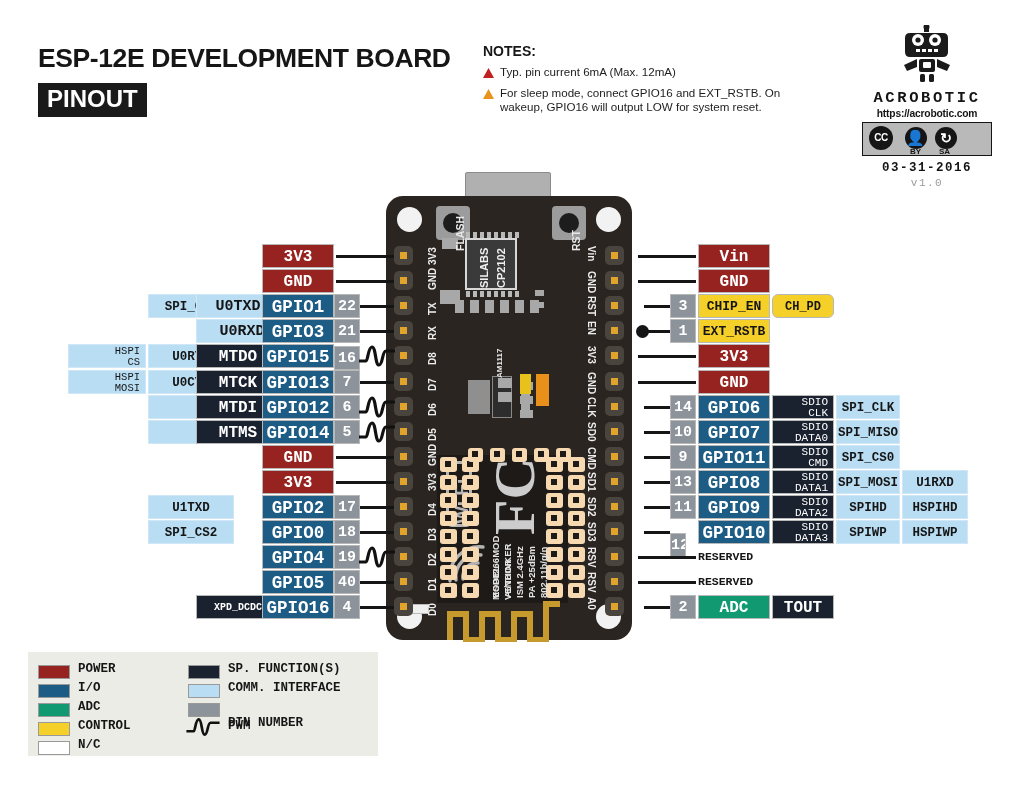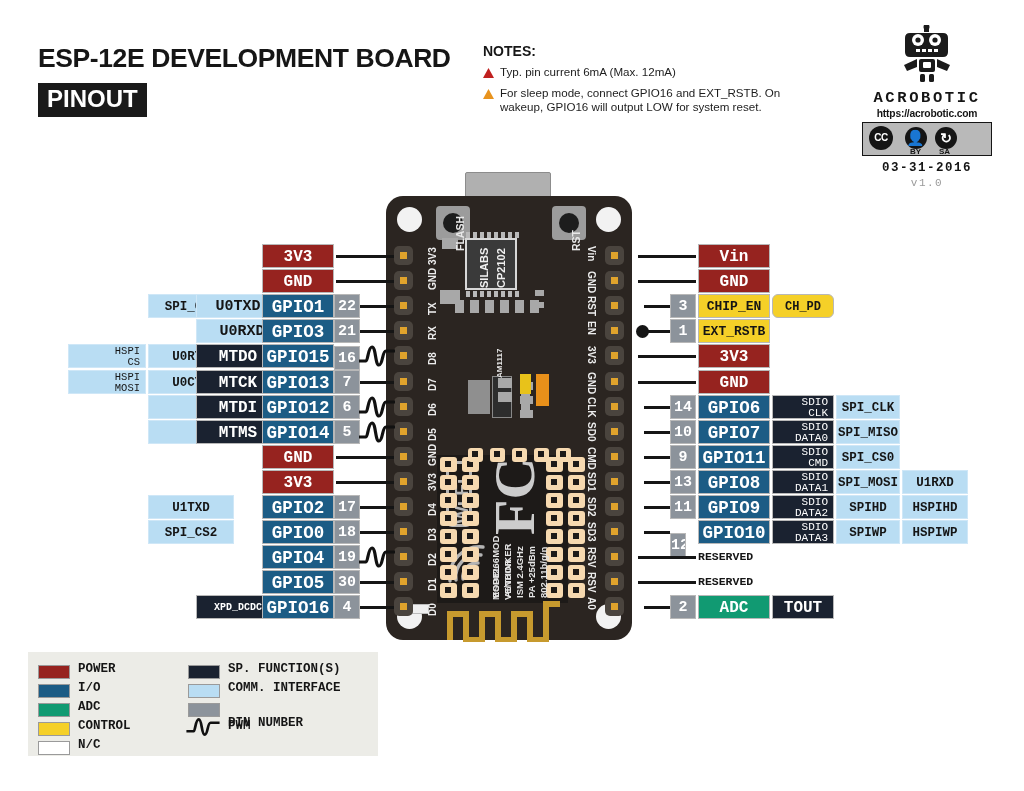--- a/index.html
+++ b/index.html
@@ -667,21 +667,21 @@
     <div class="cell c-comm sm abs" style="left:148px; top:520.1px; width:86px;">SPI_CS2</div>
     <div class="cell c-io abs" style="left:262px; top:520.1px; width:72px;">GPIO0</div>
     <div class="cell c-num abs" style="left:334px; top:520.1px; width:26px;">18</div>
     <div class="lead" style="left:360px; top:531.1px; width:34px;"></div>
     <div class="cell c-io abs" style="left:262px; top:545.2px; width:72px;">GPIO4</div>
     <div class="cell c-num abs" style="left:334px; top:545.2px; width:26px;">19</div>
     <div class="pwm abs" style="left:359px; top:544.2px;"><svg width="36" height="26" viewBox="0 0 36 26">
         <path d="M0,18 L7,18 C9,18 9,4 13,4 C17,4 16,22 20,22 C24,22 23,8 27,8 L36,8" fill="none" stroke="#111" stroke-width="3.2" stroke-linecap="square"></path>
       </svg></div>
     <div class="cell c-io abs" style="left:262px; top:570.3px; width:72px;">GPIO5</div>
-    <div class="cell c-num abs" style="left:334px; top:570.3px; width:26px;">30</div>
+    <div class="cell c-num abs" style="left:334px; top:570.3px; width:26px;">40</div>
     <div class="lead" style="left:360px; top:581.3px; width:34px;"></div>
     <div class="cell c-sp xs abs" style="left:196px; top:595.4000000000001px; width:84px;">XPD_DCDC</div>
     <div class="cell c-io abs" style="left:262px; top:595.4000000000001px; width:72px;">GPIO16</div>
     <div class="cell c-num abs" style="left:334px; top:595.4000000000001px; width:26px;">4</div>
     <div class="lead" style="left:360px; top:606.4000000000001px; width:34px;"></div>
   </div>
 <div id="right-layer">
     <div class="lead" style="left:638px; top:255px; width:58px;"></div>
     <div class="cell c-power abs" style="left:698px; top:244px; width:72px;">Vin</div>
     <div class="lead" style="left:638px; top:280.1px; width:58px;"></div>

